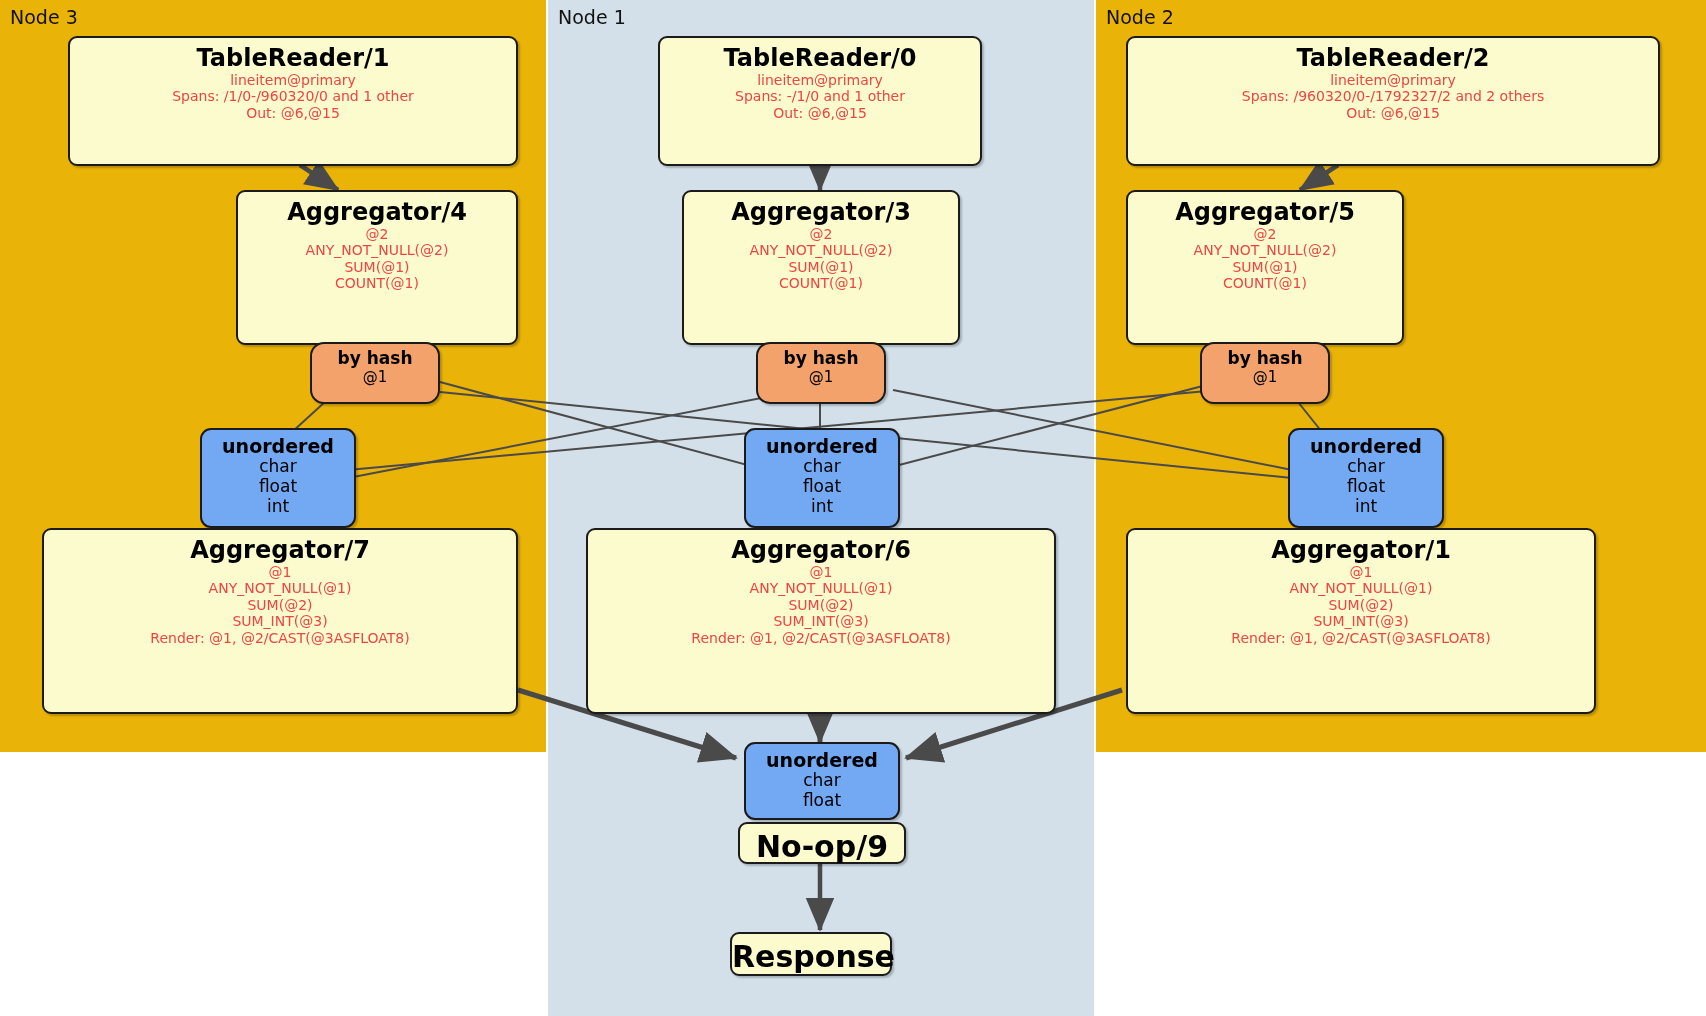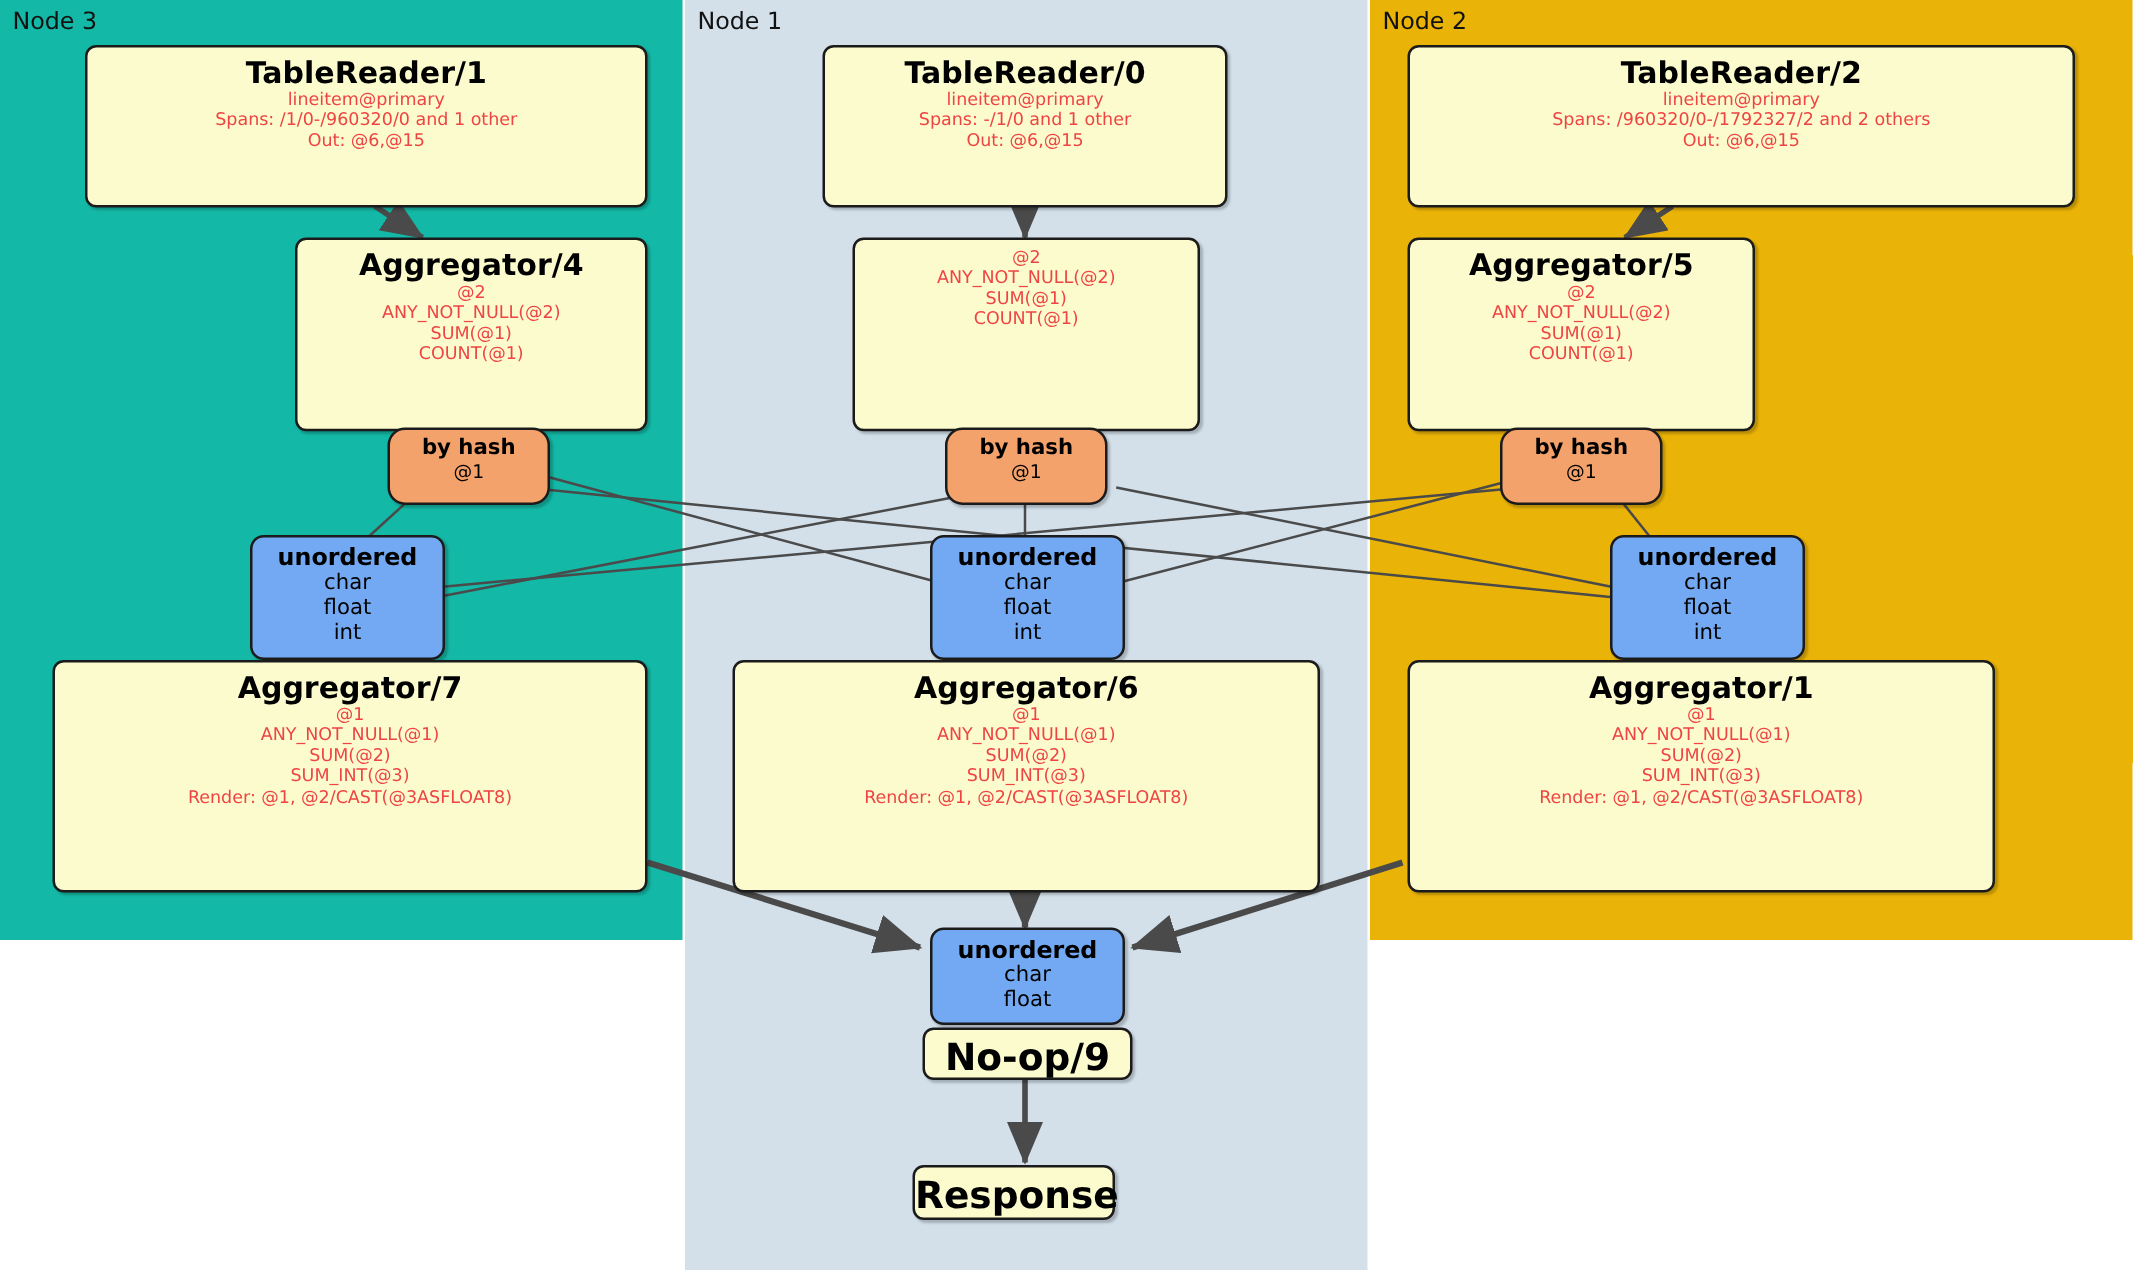--- a/index.html
+++ b/index.html
@@ -8,21 +8,21 @@
     font-family:"DejaVu Sans","Liberation Sans",sans-serif;
   }
   #canvas{position:absolute;left:0;top:0;width:1706px;height:1016px;}
 
   
   .panel{position:absolute;box-sizing:border-box;}
   .panel-label{
     position:absolute;left:10px;top:6px;font-size:19px;color:#111;
     font-family:"DejaVu Sans","Liberation Sans",sans-serif;
   }
-  #panel-node3{left:0px;   top:0px; width:546px; height:752px; background:#14b8a6;}
+  #panel-node3{left:0px;   top:0px; width:546px; height:752px; background:#eab308;}
   #panel-node1{left:548px; top:0px; width:546px; height:1016px;background:#D3E0EA;}
   #panel-node2{left:1096px;top:0px; width:610px; height:752px; background:#eab308;}
 
   
   #edges{position:absolute;left:0;top:0;width:1706px;height:1016px;pointer-events:none;}
 
   
   .box{
     position:absolute;box-sizing:border-box;
     border:2px solid #1b1b1b;border-radius:9px;
@@ -120,20 +120,21 @@
 
   <div class="box proc pad" style="left:236px;top:190px;width:282px;height:155px;">
     <span class="t-title">Aggregator/4</span>
     <span class="t-sub">@2</span>
     <span class="t-sub">ANY_NOT_NULL(@2)</span>
     <span class="t-sub">SUM(@1)</span>
     <span class="t-sub">COUNT(@1)</span>
   </div>
 
   <div class="box proc pad" style="left:682px;top:190px;width:278px;height:155px;">
+    <span class="t-title">Aggregator/3</span>
     <span class="t-sub">@2</span>
     <span class="t-sub">ANY_NOT_NULL(@2)</span>
     <span class="t-sub">SUM(@1)</span>
     <span class="t-sub">COUNT(@1)</span>
   </div>
 
   <div class="box proc pad" style="left:1126px;top:190px;width:278px;height:155px;">
     <span class="t-title">Aggregator/5</span>
     <span class="t-sub">@2</span>
     <span class="t-sub">ANY_NOT_NULL(@2)</span>

